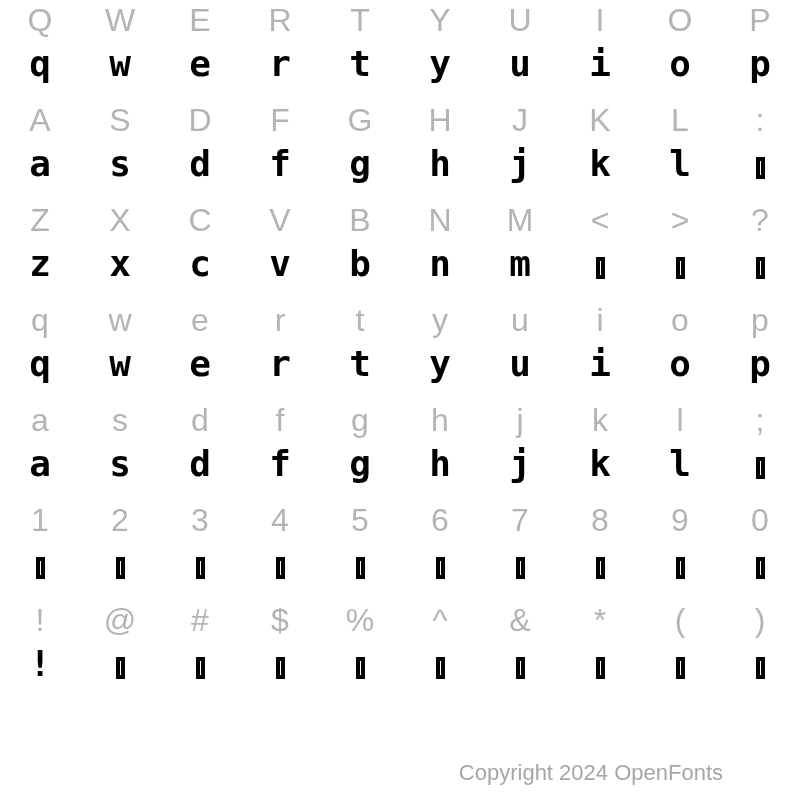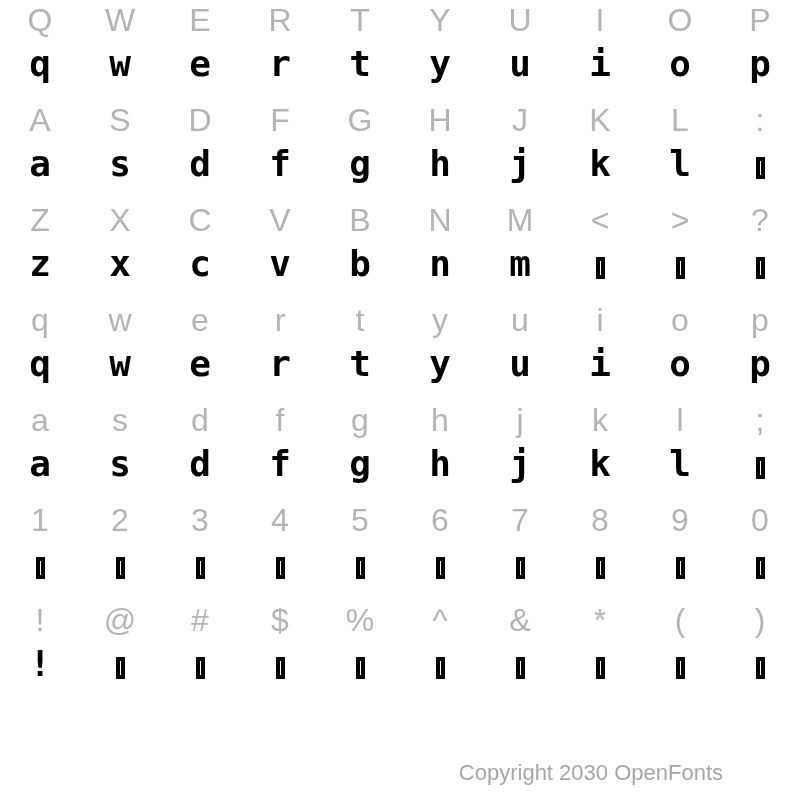--- a/index.html
+++ b/index.html
@@ -245,14 +245,14 @@
           <span class="cell"><span class="tofu"></span></span>
           <span class="cell"><span class="tofu"></span></span>
           <span class="cell"><span class="tofu"></span></span>
           <span class="cell"><span class="tofu"></span></span>
           <span class="cell"><span class="tofu"></span></span>
           <span class="cell"><span class="tofu"></span></span>
           <span class="cell"><span class="tofu"></span></span>
         </div>
       </div>
     </div>
-  <div id="copyright">Copyright 2030 OpenFonts</div>
+  <div id="copyright">Copyright 2024 OpenFonts</div>
 </div>
 
 </body></html>

